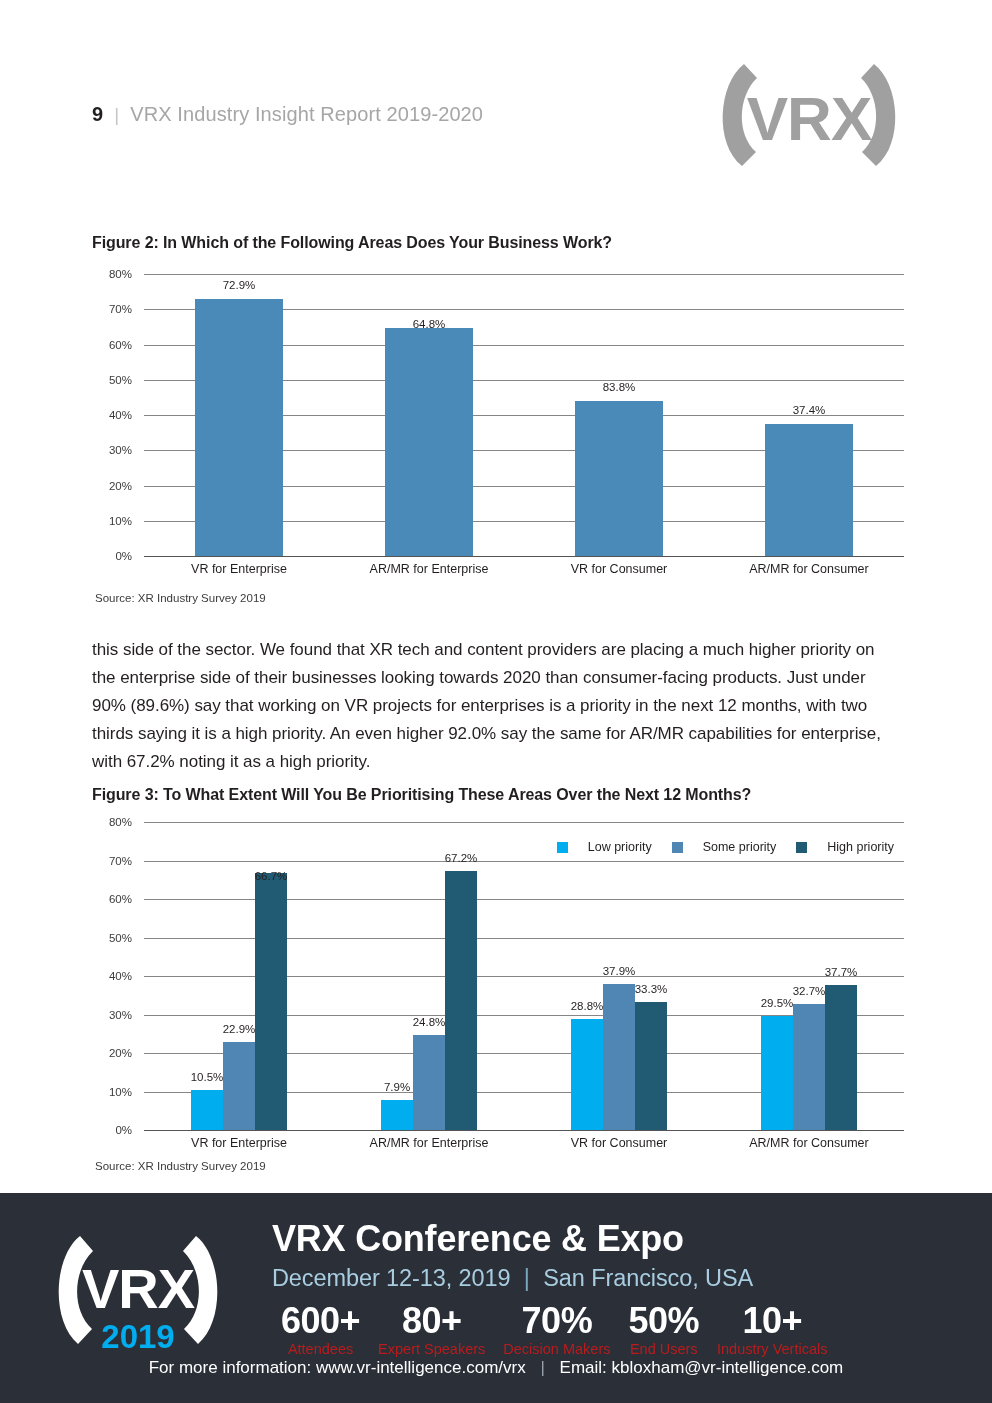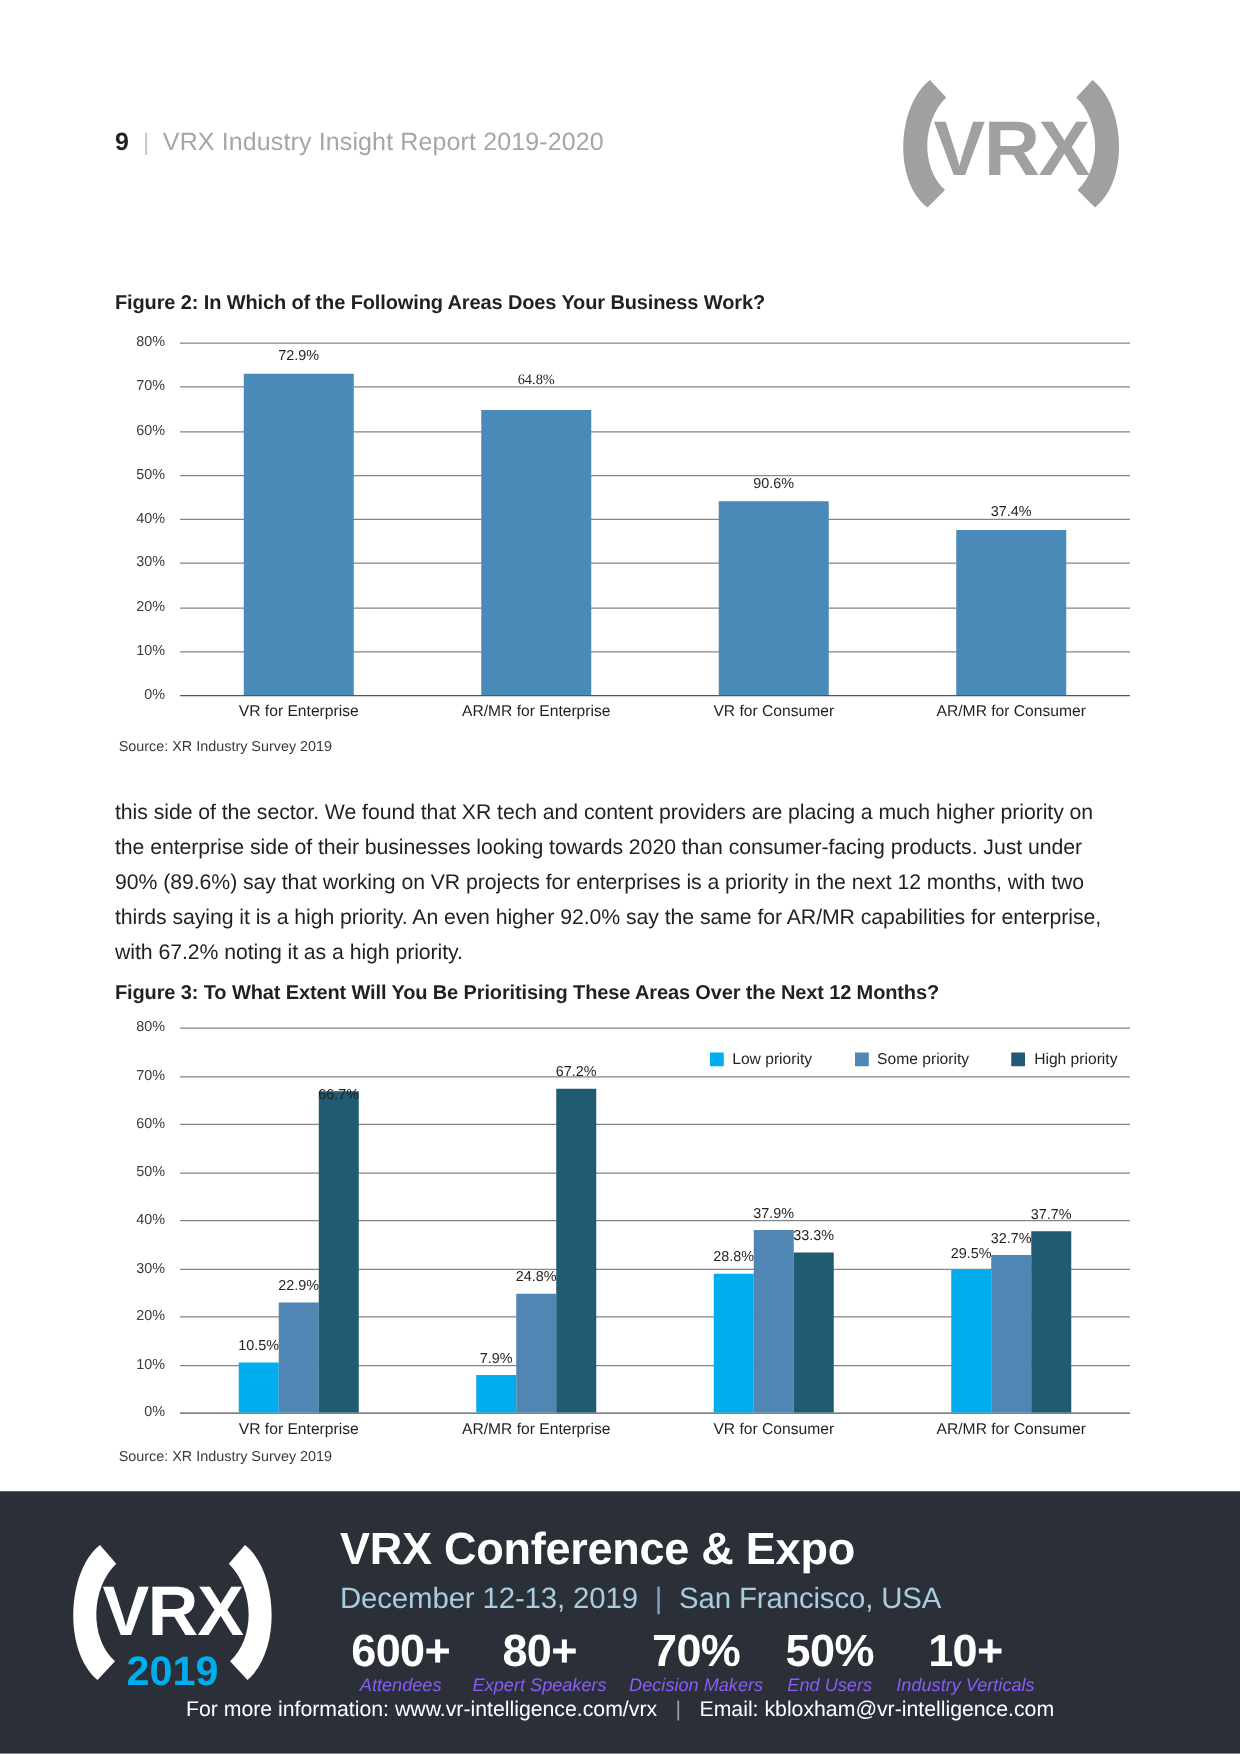--- a/index.html
+++ b/index.html
@@ -160,25 +160,24 @@
     position: absolute;
     top: 18px;
     right: 10px;
     display: flex;
     align-items: center;
     gap: 20px;
   }
   .legend-item {
     display: flex;
     align-items: center;
-    gap: 7px;
+    gap: 20px;
     font-size: 12.5px;
     color: #231f20;
     white-space: nowrap;
-    margin-left: 14px;
   }
   .legend-swatch {
     width: 11px;
     height: 11px;
     display: block;
   }
 
   
   .body-copy {
     position: absolute;
@@ -241,24 +240,23 @@
   .stat-value {
     font-size: 36px;
     font-weight: bold;
     color: #ffffff;
     line-height: 38px;
     letter-spacing: -0.5px;
     white-space: nowrap;
   }
   .stat-label {
     font-size: 14.5px;
-    color: #8b5cf6;
+    color: #b91c1c;
     margin-top: 1px;
     white-space: nowrap;
-    font-style: italic;
   }
   .footer-info {
     position: absolute;
     left: 0;
     top: 1358px;
     width: 992px;
     text-align: center;
     font-size: 17px;
     color: #ffffff;
     white-space: nowrap;
@@ -304,24 +302,24 @@
       <div class="gridline" style="top: 105.75px;"></div>
       <div class="gridline" style="top: 141px;"></div>
       <div class="gridline" style="top: 176.25px;"></div>
       <div class="gridline" style="top: 211.5px;"></div>
       <div class="gridline" style="top: 246.75px;"></div>
       <div class="baseline" style="top: 282px;"></div>
       <div class="bar" style="left: 51px; width: 88px; height: 256.973px; background: rgb(74, 138, 185);"></div>
       <div class="bar-label" style="left: 95px; top: 5.0275px;">72.9%</div>
       <div class="cat-label" style="left: 95px;">VR for Enterprise</div>
       <div class="bar" style="left: 241px; width: 88px; height: 228.42px; background: rgb(74, 138, 185);"></div>
-      <div class="bar-label" style="left: 285px; top: 24px; font-family: Liberation Serif, serif;">64.8%</div>
+      <div class="bar-label" style="left: 285px; top: 44px;">64.8%</div>
       <div class="cat-label" style="left: 285px;">AR/MR for Enterprise</div>
       <div class="bar" style="left: 431px; width: 88px; height: 154.748px; background: rgb(74, 138, 185);"></div>
-      <div class="bar-label" style="left: 475px; top: 107.252px;">90.6%</div>
+      <div class="bar-label" style="left: 475px; top: 107.252px;">83.8%</div>
       <div class="cat-label" style="left: 475px;">VR for Consumer</div>
       <div class="bar" style="left: 621px; width: 88px; height: 131.835px; background: rgb(74, 138, 185);"></div>
       <div class="bar-label" style="left: 665px; top: 130.165px;">37.4%</div>
       <div class="cat-label" style="left: 665px;">AR/MR for Consumer</div>
     </div>
 </div>
 
 <div class="source-line" id="fig2-source">Source: XR Industry Survey 2019</div>
 
 <p class="body-copy">this side of the sector. We found that XR tech and content providers are placing a much higher priority on the enterprise side of their businesses looking towards 2020 than consumer-facing products. Just under 90% (89.6%) say that working on VR projects for enterprises is a priority in the next 12 months, with two thirds saying it is a high priority. An even higher 92.0% say the same for AR/MR capabilities for enterprise, with 67.2% noting it as a high priority.</p>

